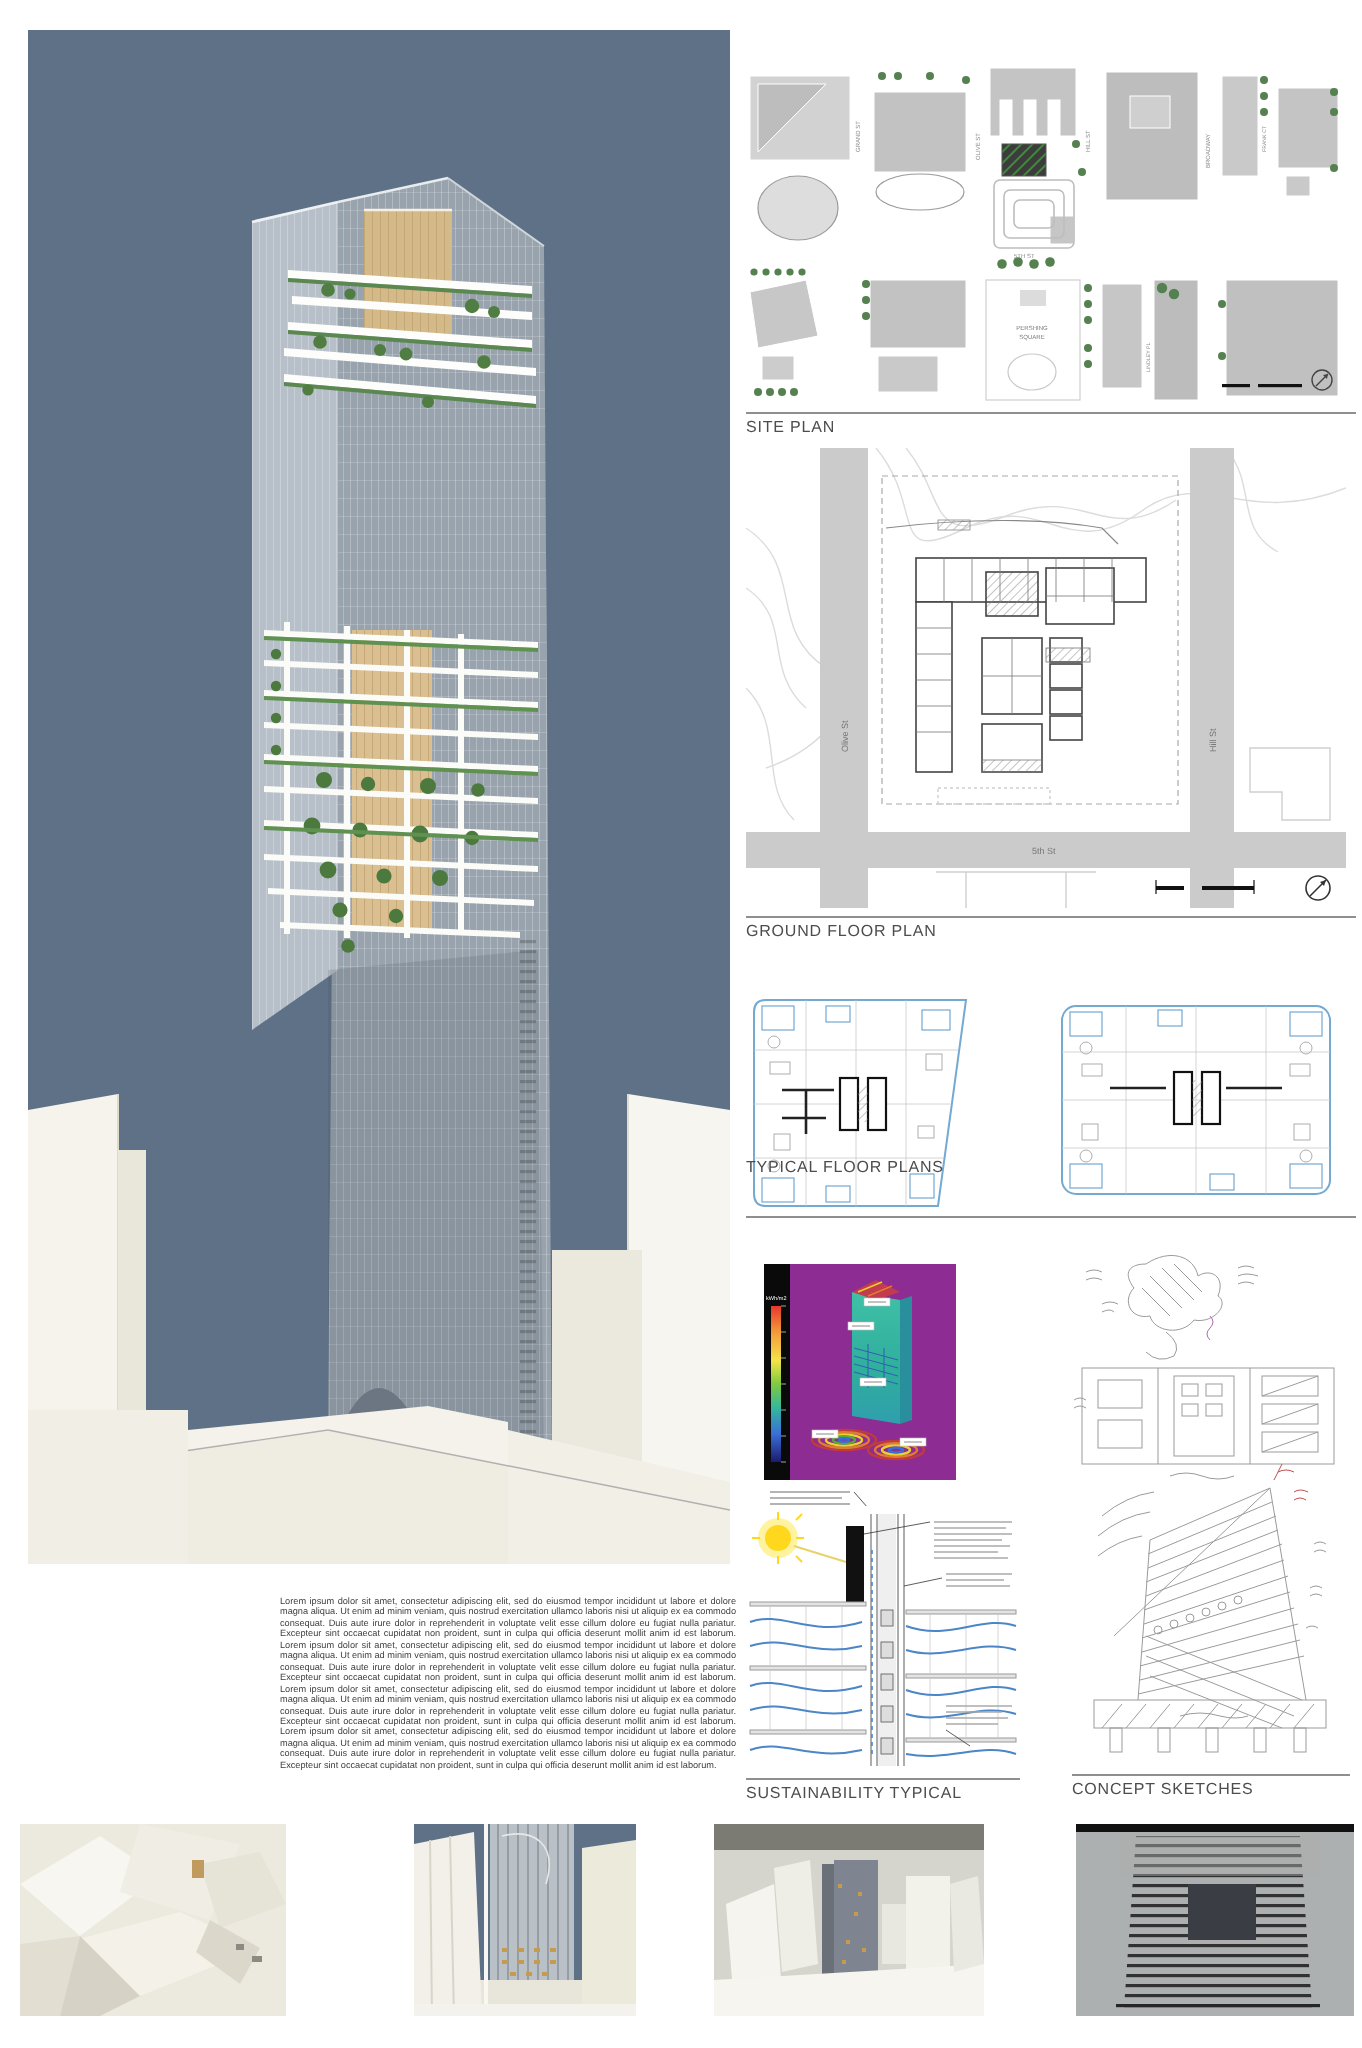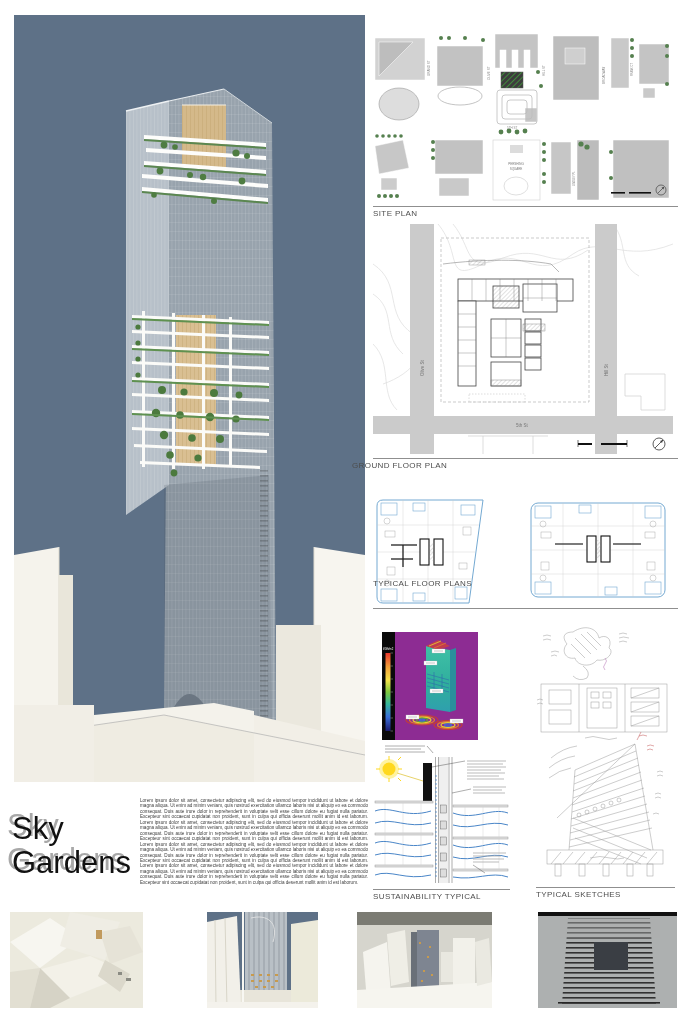--- a/index.html
+++ b/index.html
@@ -346,21 +346,21 @@
       <line x1="205" y1="216" x2="205" y2="223" stroke="#111" stroke-width="0.6"></line>
       <line x1="254" y1="216" x2="254" y2="223" stroke="#111" stroke-width="0.6"></line>
       <g transform="translate(286,220)">
         <circle r="6" fill="none" stroke="#333" stroke-width="0.8"></circle>
         <line x1="-4" y1="4" x2="4" y2="-4" stroke="#333" stroke-width="0.8"></line>
         <polygon points="4,-4 1,-3 3,-1" fill="#333"></polygon>
       </g>
     </g>
   </svg>
   <div class="abs secrule" style="left:373px;top:458px;width:305px"></div>
-  <div class="abs seclabel" style="left:352px;top:459px">GROUND FLOOR PLAN</div>
+  <div class="abs seclabel" style="left:373px;top:459px">GROUND FLOOR PLAN</div>
 
   <svg class="abs" style="left:373px;top:497px" width="125" height="110" viewBox="0 0 125 110">
     <path d="M10,3 H110 L96,106 H10 Q4,106 4,100 V9 Q4,3 10,3 Z" fill="#ffffff" stroke="#74a9d2" stroke-width="1"></path>
     <g stroke="#c9c9c9" stroke-width="0.4">
       <line x1="30" y1="3" x2="30" y2="106"></line>
         <line x1="55" y1="3" x2="55" y2="106"></line>
       <line x1="80" y1="3" x2="80" y2="106"></line>
       <line x1="4" y1="28" x2="106" y2="28"></line>
         <line x1="4" y1="55" x2="102" y2="55"></line>
       <line x1="4" y1="82" x2="99" y2="82"></line>
@@ -665,26 +665,22 @@
           <circle cx="84" cy="178" r="2"></circle>
         <path d="M16,136 q12,-10 26,-12 M14,146 q12,-10 26,-12 M14,156 q10,-8 22,-10"></path>
         <path d="M122,150 q3,-2 6,0 M122,154 q3,-2 6,0 M120,172 q3,-2 6,0 M120,176 q3,-2 6,0 M118,192 q3,-2 6,0"></path>
         <path d="M55,236 q10,-3 20,0 q8,2 14,0"></path>
         <path d="M102,118 l4,-8 M104,114 q4,-2 8,0" stroke="#c05050"></path>
         <path d="M112,124 q3,-2 7,0 M112,128 q3,-2 6,0" stroke="#c05050"></path>
       </g>
     </g>
   </svg>
   <div class="abs secrule" style="left:536px;top:887px;width:139px"></div>
-  <div class="abs seclabel" style="left:536px;top:888px">TYPICAL SKETCHES</div>
-
-  <div id="title">
-    <div>Sky</div>
-    <div>Gardens</div>
-  </div>
+  <div class="abs seclabel" style="left:536px;top:888px">CONCEPT SKETCHES</div>
+
   <div id="desc">Lorem ipsum dolor sit amet, consectetur adipiscing elit, sed do eiusmod tempor incididunt ut labore et dolore magna aliqua. Ut enim ad minim veniam, quis nostrud exercitation ullamco laboris nisi ut aliquip ex ea commodo consequat. Duis aute irure dolor in reprehenderit in voluptate velit esse cillum dolore eu fugiat nulla pariatur. Excepteur sint occaecat cupidatat non proident, sunt in culpa qui officia deserunt mollit anim id est laborum. Lorem ipsum dolor sit amet, consectetur adipiscing elit, sed do eiusmod tempor incididunt ut labore et dolore magna aliqua. Ut enim ad minim veniam, quis nostrud exercitation ullamco laboris nisi ut aliquip ex ea commodo consequat. Duis aute irure dolor in reprehenderit in voluptate velit esse cillum dolore eu fugiat nulla pariatur. Excepteur sint occaecat cupidatat non proident, sunt in culpa qui officia deserunt mollit anim id est laborum. Lorem ipsum dolor sit amet, consectetur adipiscing elit, sed do eiusmod tempor incididunt ut labore et dolore magna aliqua. Ut enim ad minim veniam, quis nostrud exercitation ullamco laboris nisi ut aliquip ex ea commodo consequat. Duis aute irure dolor in reprehenderit in voluptate velit esse cillum dolore eu fugiat nulla pariatur. Excepteur sint occaecat cupidatat non proident, sunt in culpa qui officia deserunt mollit anim id est laborum. Lorem ipsum dolor sit amet, consectetur adipiscing elit, sed do eiusmod tempor incididunt ut labore et dolore magna aliqua. Ut enim ad minim veniam, quis nostrud exercitation ullamco laboris nisi ut aliquip ex ea commodo consequat. Duis aute irure dolor in reprehenderit in voluptate velit esse cillum dolore eu fugiat nulla pariatur. Excepteur sint occaecat cupidatat non proident, sunt in culpa qui officia deserunt mollit anim id est laborum.</div>
 
   <svg class="abs" style="left:10px;top:912px" width="133" height="96" viewBox="0 0 133 96">
     <rect width="133" height="96" fill="#eceade"></rect>
     <polygon points="0,30 40,6 70,26 30,56" fill="#f7f6f0"></polygon>
     <polygon points="60,0 110,10 95,48 50,34" fill="#efede4"></polygon>
     <polygon points="20,60 80,44 120,62 60,86" fill="#f3f1e8"></polygon>
     <polygon points="90,20 120,14 133,40 100,52" fill="#e6e3d7"></polygon>
     <polygon points="0,60 30,56 20,96 0,96" fill="#e2dfd2"></polygon>
     <polygon points="30,56 60,86 40,96 20,96" fill="#d6d3c6"></polygon>

